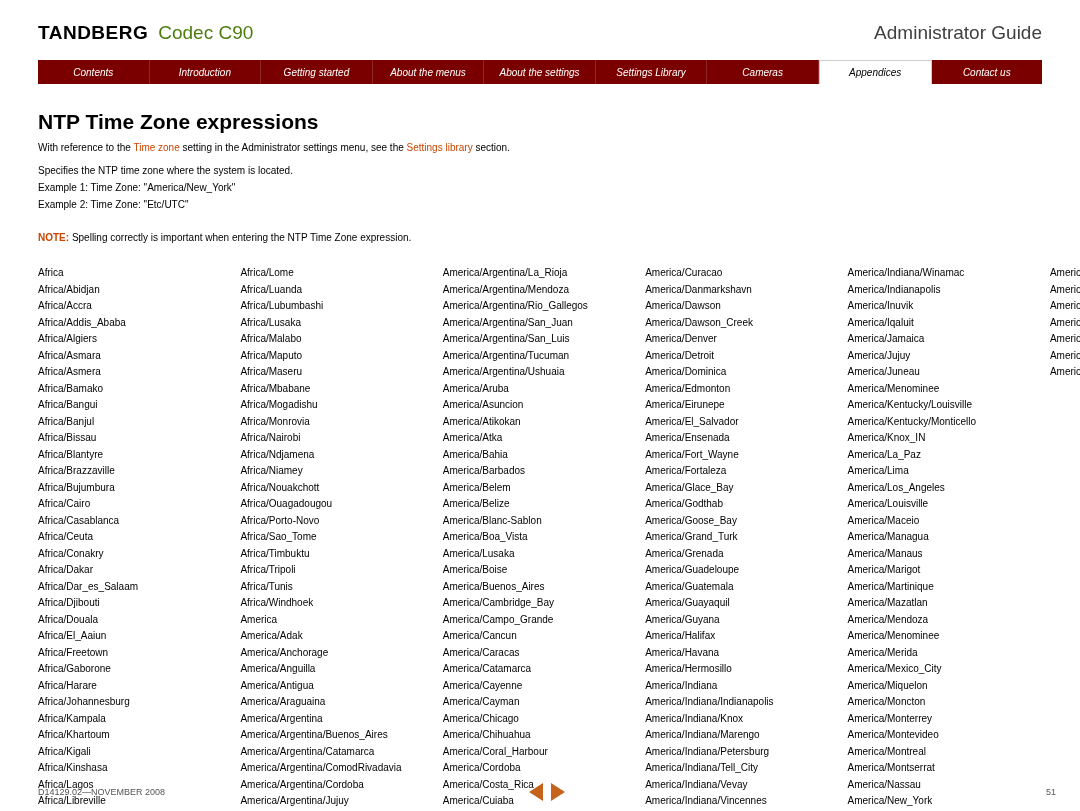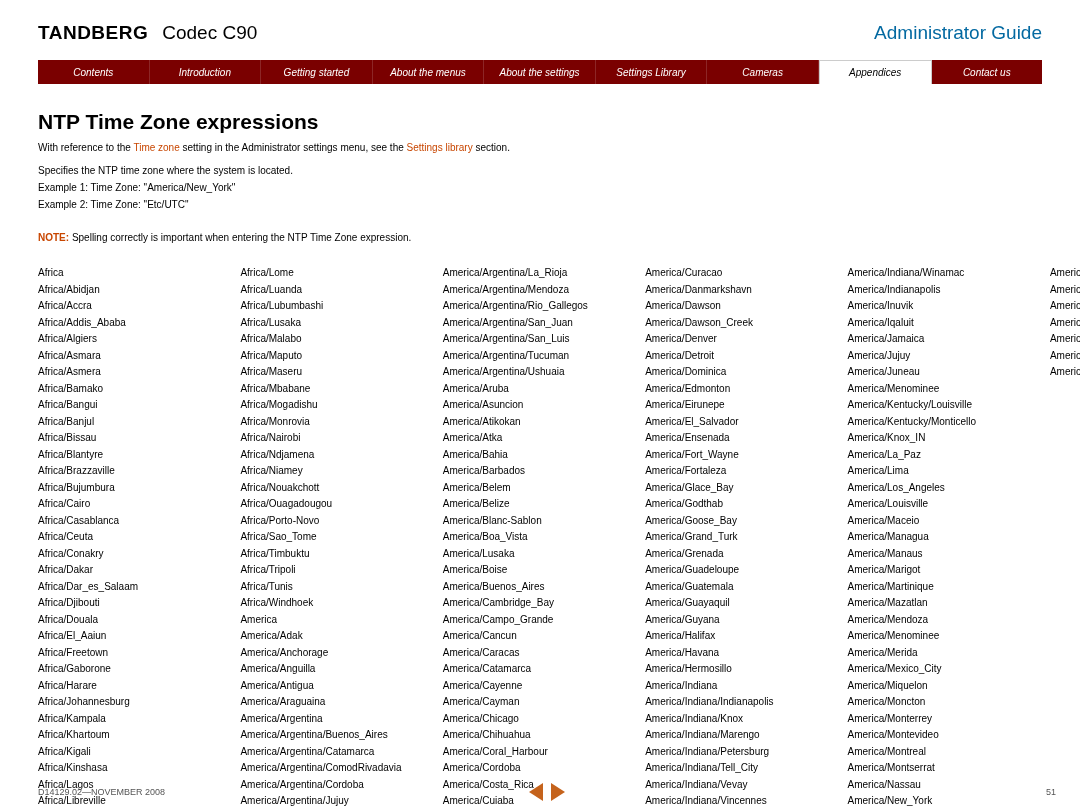--- a/index.html
+++ b/index.html
@@ -9,24 +9,24 @@
     font-family: Arial, Helvetica, sans-serif;
     background: #fff;
     position: relative;
   }
   .header {
     display: flex;
     justify-content: space-between;
     align-items: baseline;
     padding: 22px 38px 8px 38px;
   }
-  .brand-line { display: flex; align-items: baseline; gap: 14px; }
+  .brand-line { display: flex; align-items: baseline; gap: 2px; }
   .brand { font-size: 19px; font-weight: 900; letter-spacing: 0.5px; }
-  .model { font-size: 19px; font-weight: 300; color: #000000; }
-  .guide { font-size: 19px; font-weight: 300; color: #0369a1; }
+  .model { font-size: 19px; font-weight: 300; color: #4d7c0f; margin-left: 8px; }
+  .guide { font-size: 19px; font-weight: 300; color: #404040; }
   .nav {
     display: flex;
     margin: 8px 38px;
     background: #7a0000;
     height: 24px;
     font-size: 10px;
     font-style: italic;
   }
   .nav-item {
     flex: 1;

